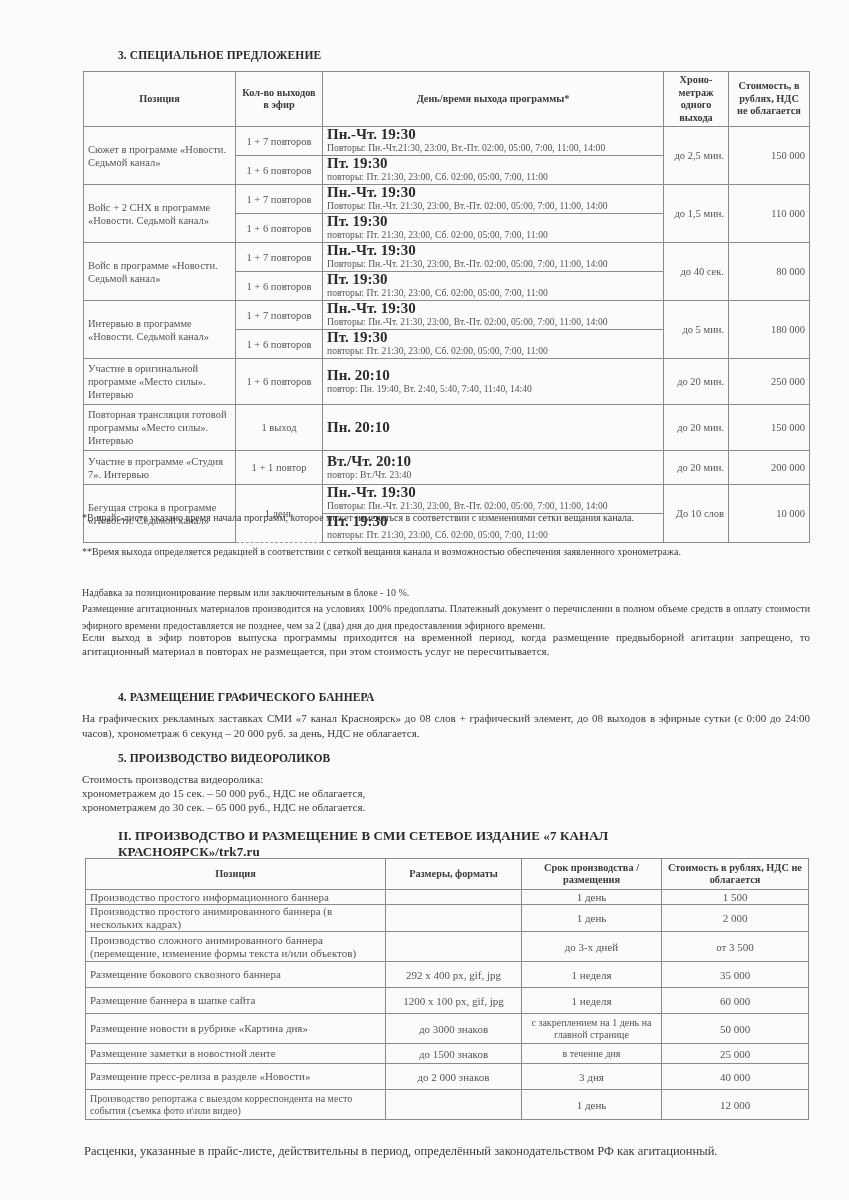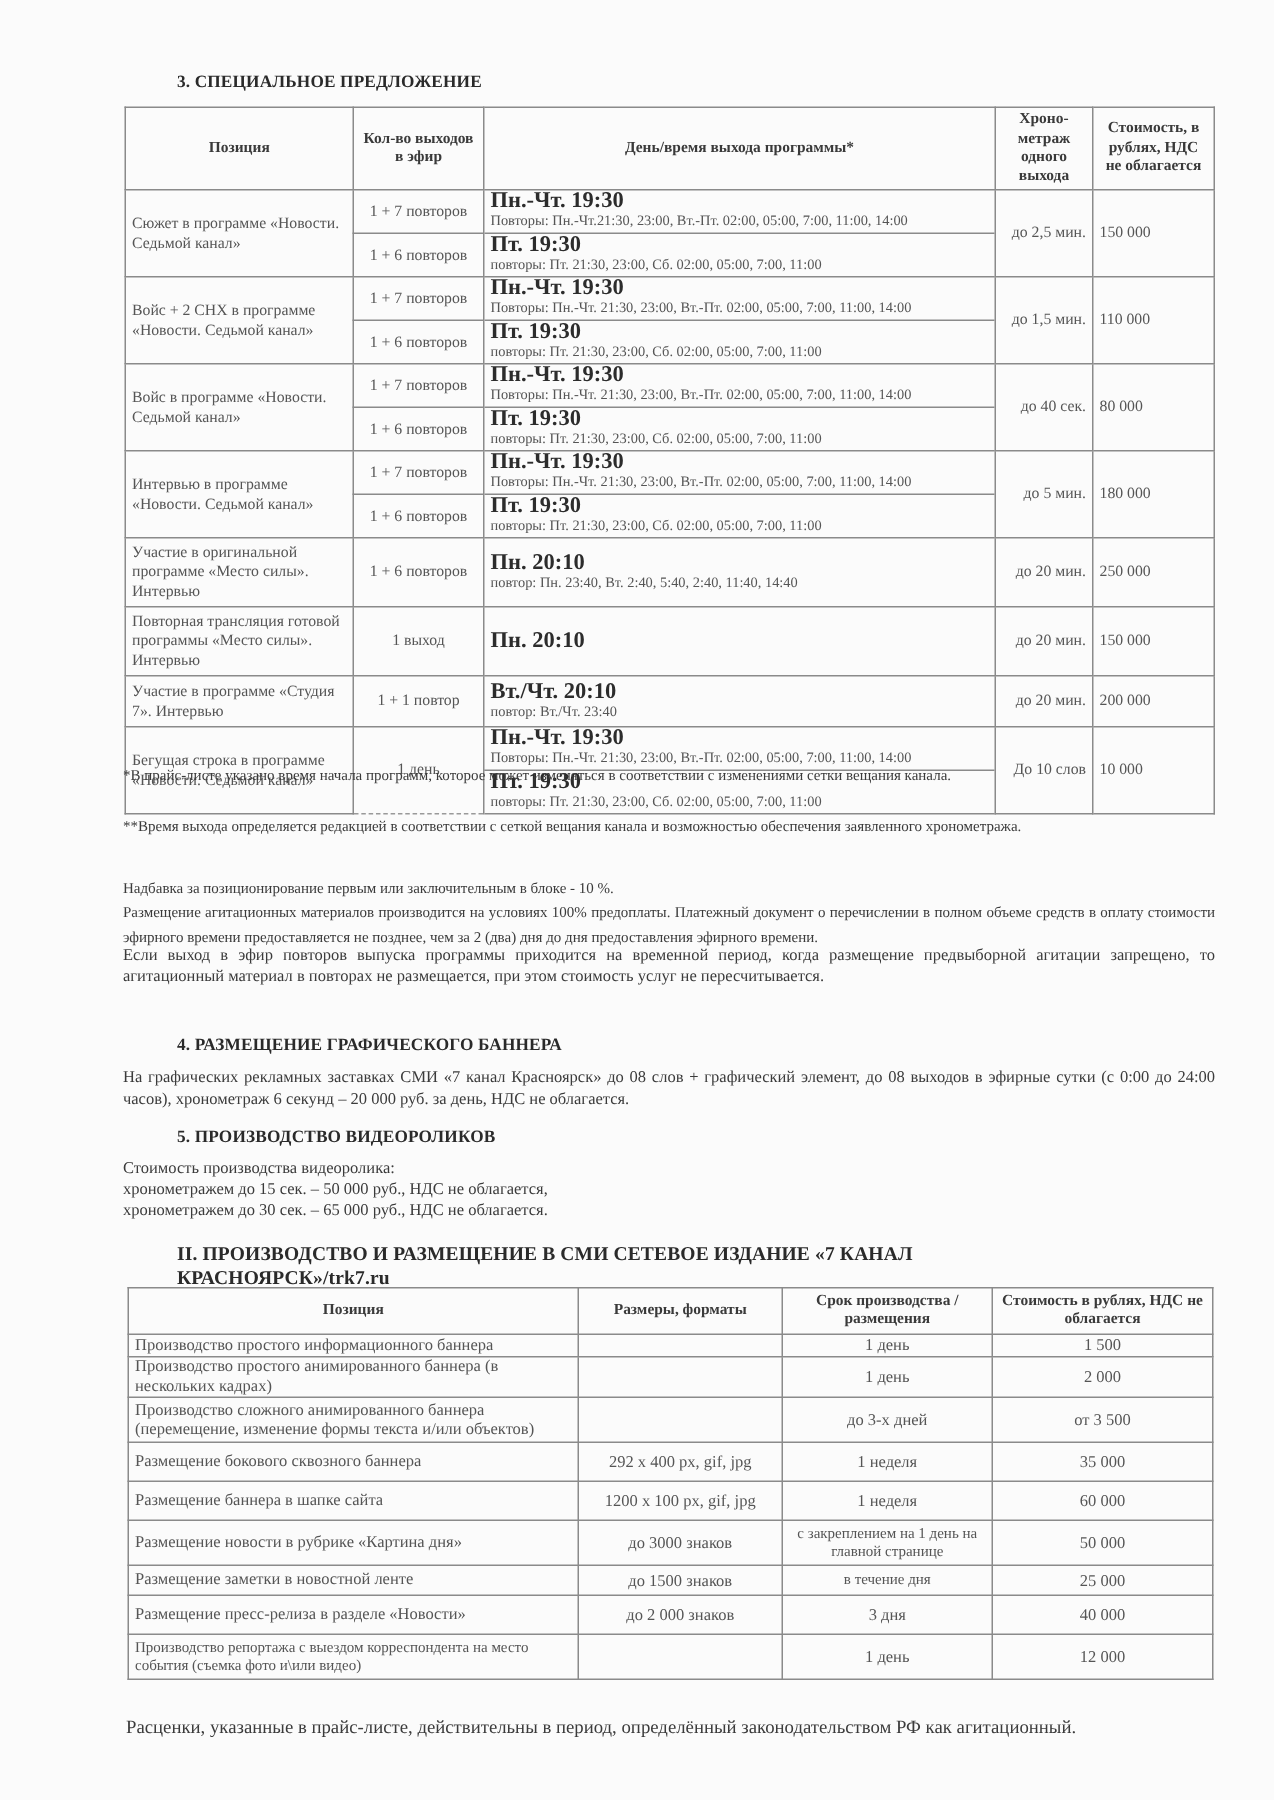--- a/index.html
+++ b/index.html
@@ -9,21 +9,21 @@
   .sec-title { position: absolute; font-weight: bold; font-size: 11.5px; color: #2a2a2a; letter-spacing: 0.1px; }
   table { border-collapse: collapse; position: absolute; table-layout: fixed; }
   td, th { border: 1px solid #8a8a8a; padding: 0 4px; vertical-align: middle; }
   .t1 { left: 83px; top: 71px; width: 726px; font-size: 10.5px; }
   .t1 th { font-weight: bold; text-align: center; color: #3a3a3a; font-size: 10.3px; line-height: 12.5px; height: 54px; }
   .t1 td.pos { color: #555; line-height: 13px; padding-left: 4px; margin-left: 40px; }
   .t1 td.cnt { text-align: center; color: #555; }
   .t1 td.sch { font-size: 9.6px; line-height: 12px; padding: 1px 4px; color: #555; }
   .t1 td.sch b { color: #2c2c2c; font-size: 15px; }
   .t1 td.dur { text-align: right; color: #555; }
-  .t1 td.price { text-align: left; color: #555; }
+  .t1 td.price { text-align: right; color: #555; }
   .t1 tr.sub-a td.cnt, .t1 tr.sub-a td.sch { border-bottom: 1px dashed #999; }
   .note { position: absolute; left: 82px; width: 728px; font-size: 10px; line-height: 17px; color: #3b3b3b; text-align: justify; }
   .small { font-size: 11px; line-height: 14px; }
   .t2 { left: 85px; top: 858px; width: 723px; font-size: 11px; }
   .t2 th { font-weight: bold; text-align: center; font-size: 10.3px; line-height: 12.5px; height: 30px; color: #3a3a3a; }
   .t2 td { color: #555; }
   .t2 td.c { text-align: center; }
   .t2 td.pos { line-height: 13px; }
   .t2 td.xs { font-size: 10px; line-height: 12px; }
 </style>
@@ -92,21 +92,21 @@
           <td class="dur" rowspan="2">до 5 мин.</td>
           <td class="price" rowspan="2">180 000</td>
         </tr>
         <tr style="height: 25px;">
           <td class="cnt">1 + 6 повторов</td>
           <td class="sch"><b>Пт. 19:30</b><br><span>повторы: Пт. 21:30, 23:00, Сб. 02:00, 05:00, 7:00, 11:00</span></td>
         </tr>
         <tr style="height: 46px;">
           <td class="pos" rowspan="1">Участие в оригинальной программе «Место силы». Интервью</td>
           <td class="cnt">1 + 6 повторов</td>
-          <td class="sch"><b>Пн. 20:10</b><br><span>повтор: Пн. 23:40, Вт. 2:40, 5:40, 2:40, 11:40, 14:40</span></td>
+          <td class="sch"><b>Пн. 20:10</b><br><span>повтор: Пн. 19:40, Вт. 2:40, 5:40, 7:40, 11:40, 14:40</span></td>
           <td class="dur" rowspan="1">до 20 мин.</td>
           <td class="price" rowspan="1">250 000</td>
         </tr>
         <tr style="height: 46px;">
           <td class="pos" rowspan="1">Повторная трансляция готовой программы «Место силы». Интервью</td>
           <td class="cnt">1 выход</td>
           <td class="sch"><b>Пн. 20:10</b><br><span></span></td>
           <td class="dur" rowspan="1">до 20 мин.</td>
           <td class="price" rowspan="1">150 000</td>
         </tr>

